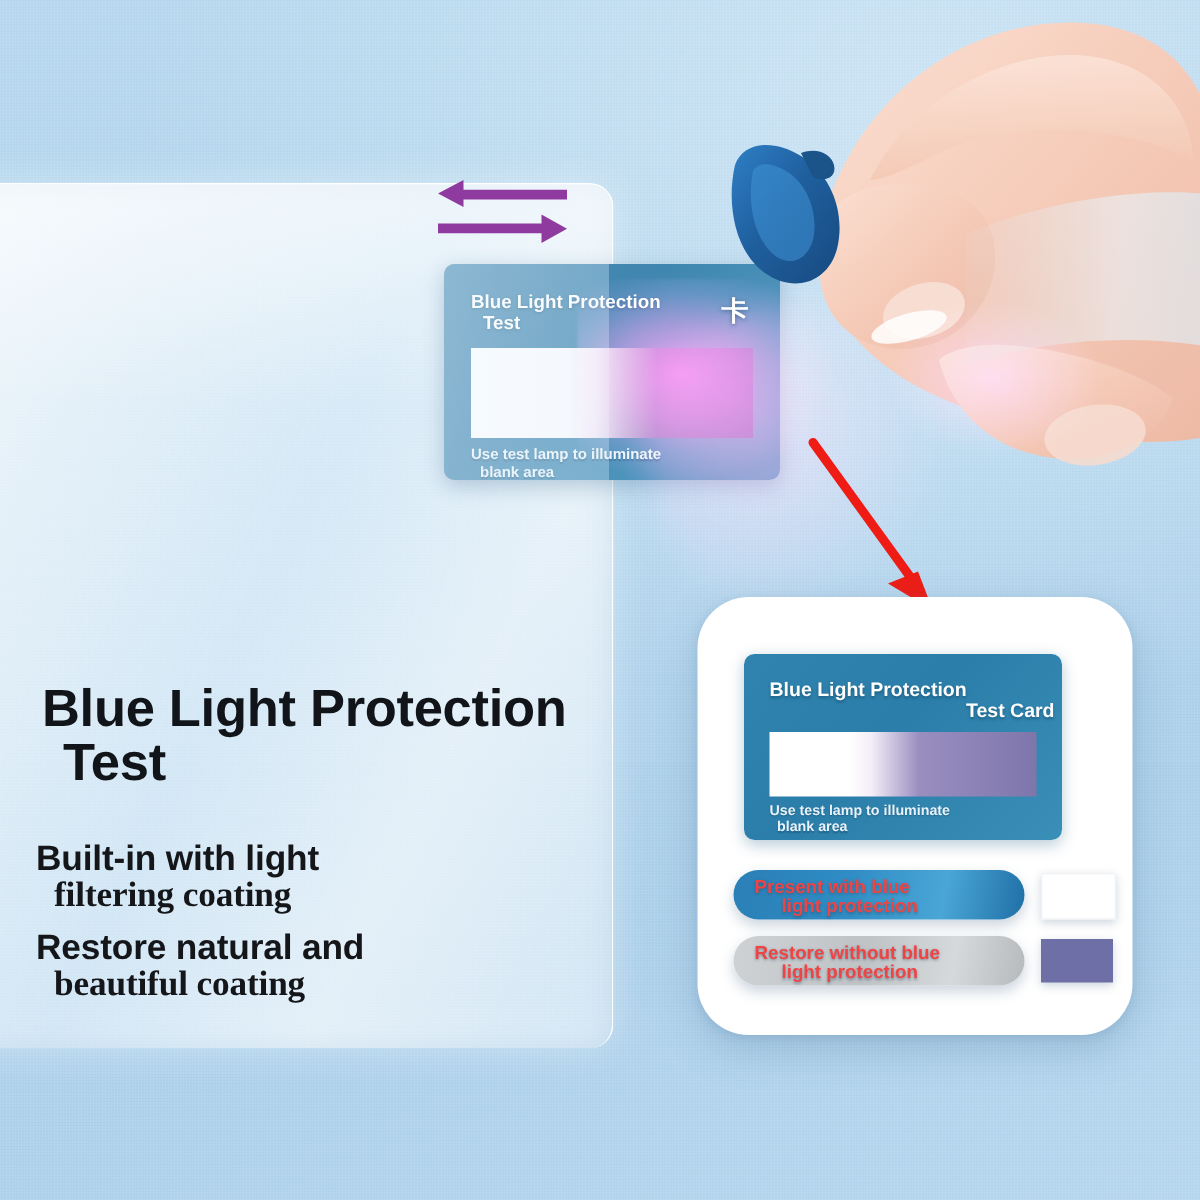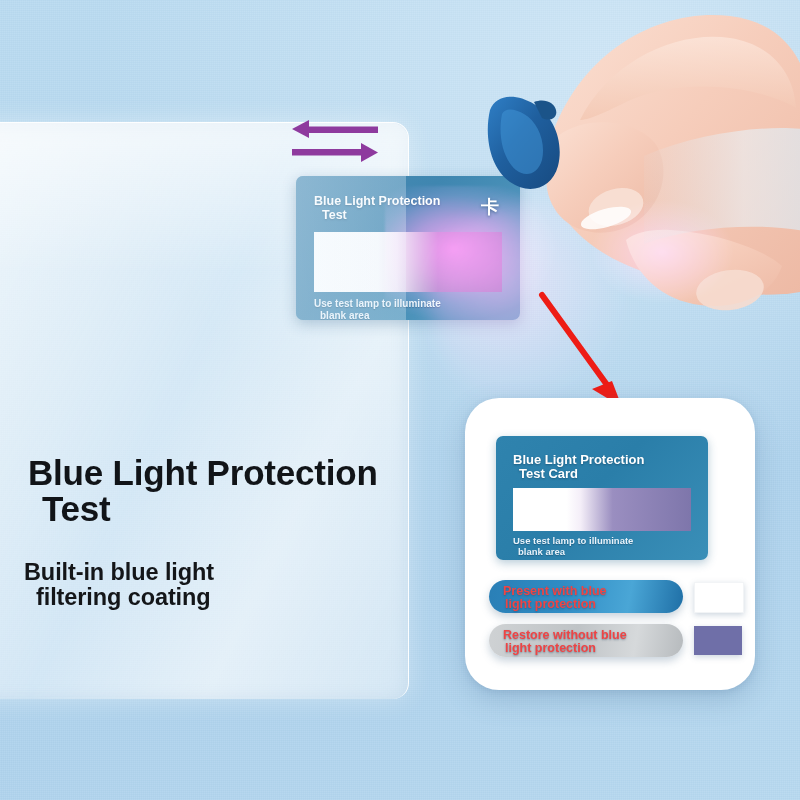--- a/index.html
+++ b/index.html
@@ -41,21 +41,21 @@
 
   
   #headline{
     position:absolute;left:28px;top:455px;width:400px;
     color:#111418;font-weight:bold;font-size:35px;line-height:1.04;
     letter-spacing:-.2px;
   }
   #headline .l2{display:block;margin-left:14px;}
   .bullets{position:absolute;left:24px;top:560px;width:360px;color:#141619;}
   .bullet{font-weight:bold;font-size:23.5px;line-height:1.07;margin-bottom:9px;letter-spacing:-.1px;}
-  .bullet .l2{display:block;margin-left:12px;}
+  .bullet .l2{display:block;margin-left:12px;font-family:Liberation Serif, serif;}
 
   
   #arrows{position:absolute;left:292px;top:118px;width:86px;height:50px;}
   #arrows svg{display:block;}
 
   
   #card-top{
     position:absolute;left:296px;top:176px;width:224px;height:144px;
     border-radius:7px;
     background:linear-gradient(135deg,#4a8cb4 0%, #3f86b0 40%, #57a0c4 100%);
@@ -122,21 +122,21 @@
     position:absolute;left:31px;top:38px;width:212px;height:124px;
     border-radius:7px;overflow:hidden;
     background:linear-gradient(135deg,#2f83ae 0%, #2a7ea9 45%, #3a8fb8 100%);
     box-shadow:0 3px 10px rgba(35,95,135,.32);
   }
   #card-inset .card-title{
     position:absolute;left:17px;top:17px;width:190px;
     color:#ffffff;font-weight:bold;font-size:13px;line-height:1.1;
     text-shadow:0 1px 2px rgba(15,60,90,.5);
   }
-  #card-inset .card-title .l2{display:block;margin-left:6px;}
+  #card-inset .card-title .l2{display:block;margin-left:20px;text-align:right;}
   #card-inset .strip{
     position:absolute;left:17px;top:52px;width:178px;height:43px;
     background:linear-gradient(90deg,#ffffff 0%, #ffffff 30%, #f4eef8 38%, #9a8ec0 56%, #7e76ab 100%);
   }
   #card-inset .card-foot{
     position:absolute;left:17px;top:100px;width:195px;
     color:#e7f2fa;font-weight:bold;font-size:9.5px;line-height:1.15;
     text-shadow:0 1px 1px rgba(15,60,90,.45);
   }
   #card-inset .card-foot .l2{display:block;margin-left:5px;}
@@ -146,21 +146,21 @@
     position:absolute;left:0;top:0;width:194px;height:33px;border-radius:17px;
     box-shadow:0 4px 9px rgba(90,120,150,.33);
   }
   .pill.blue{background:linear-gradient(100deg,#2a7fb6 0%, #2f8cc4 38%, #4aa6d6 72%, #1f6fa6 100%);}
   .pill.gray{background:linear-gradient(100deg,#cfd2d4 0%, #bfc3c6 45%, #d6d9db 75%, #b6babd 100%);}
   .pill-label{
     position:absolute;left:14px;top:5px;width:176px;
     color:#ef4444;font-weight:bold;font-size:12.5px;line-height:1.07;
     text-shadow:0 1px 2px rgba(40,70,95,.5);
   }
-  .pill-label .l2{display:block;margin-left:2px;}
+  .pill-label .l2{display:block;margin-left:18px;}
   .swatch{
     position:absolute;left:205px;top:2px;width:48px;height:29px;
     box-shadow:0 2px 6px rgba(90,120,150,.3);
   }
   .swatch.white{background:#ffffff;border:1px solid #f2f4f6;}
   .swatch.purple{background:#6f6fa8;}
 </style>
 </head>
 <body>
 
@@ -303,18 +303,22 @@
 
   </div>
 
   <div id="headline">
     <span>Blue Light Protection</span>
     <span class="l2">Test</span>
   </div>
 
   <div class="bullets">
     <div class="bullet">
-      <span>Built-in blue light</span>
+      <span>Built-in with light</span>
       <span class="l2">filtering coating</span>
     </div>
+    <div class="bullet">
+      <span>Restore natural and</span>
+      <span class="l2">beautiful coating</span>
+    </div>
   </div>
 
 </div>
 
 </body></html>

